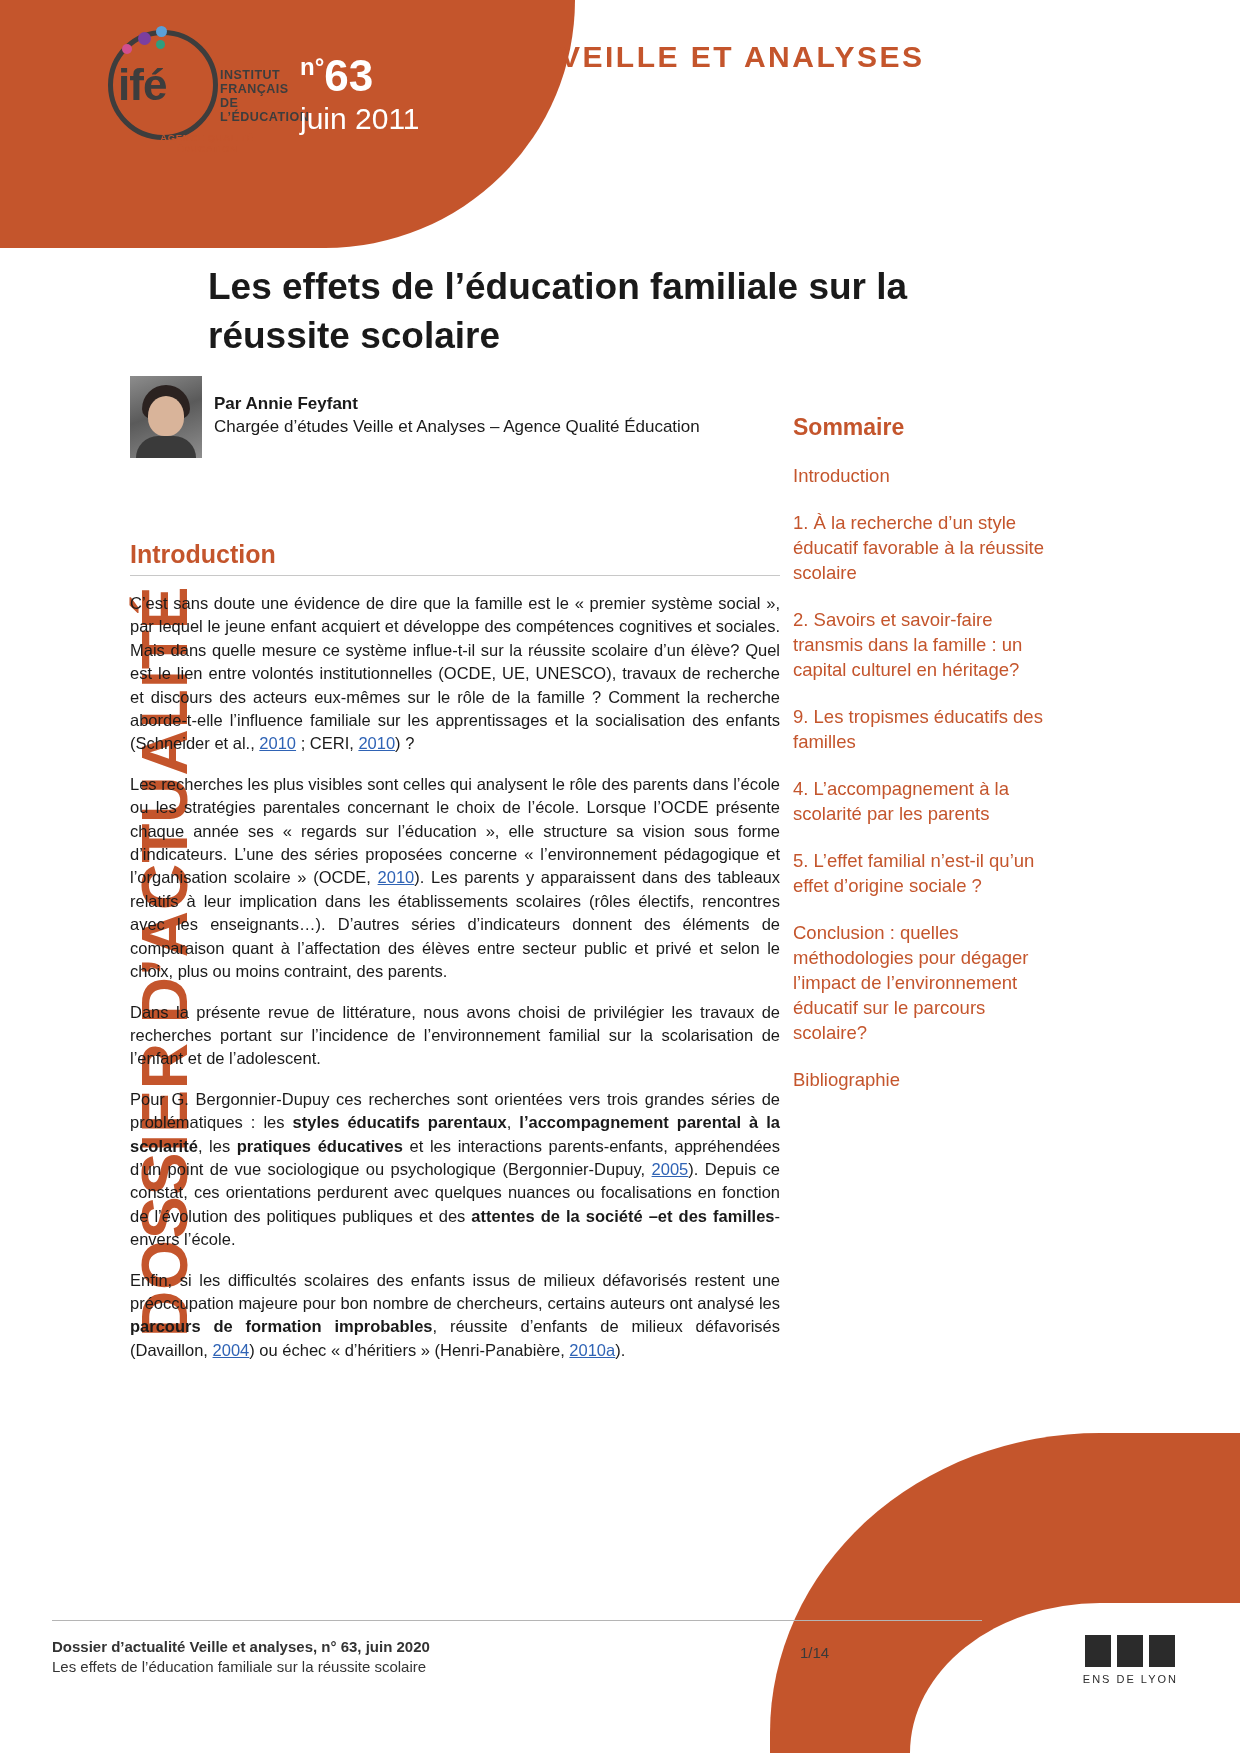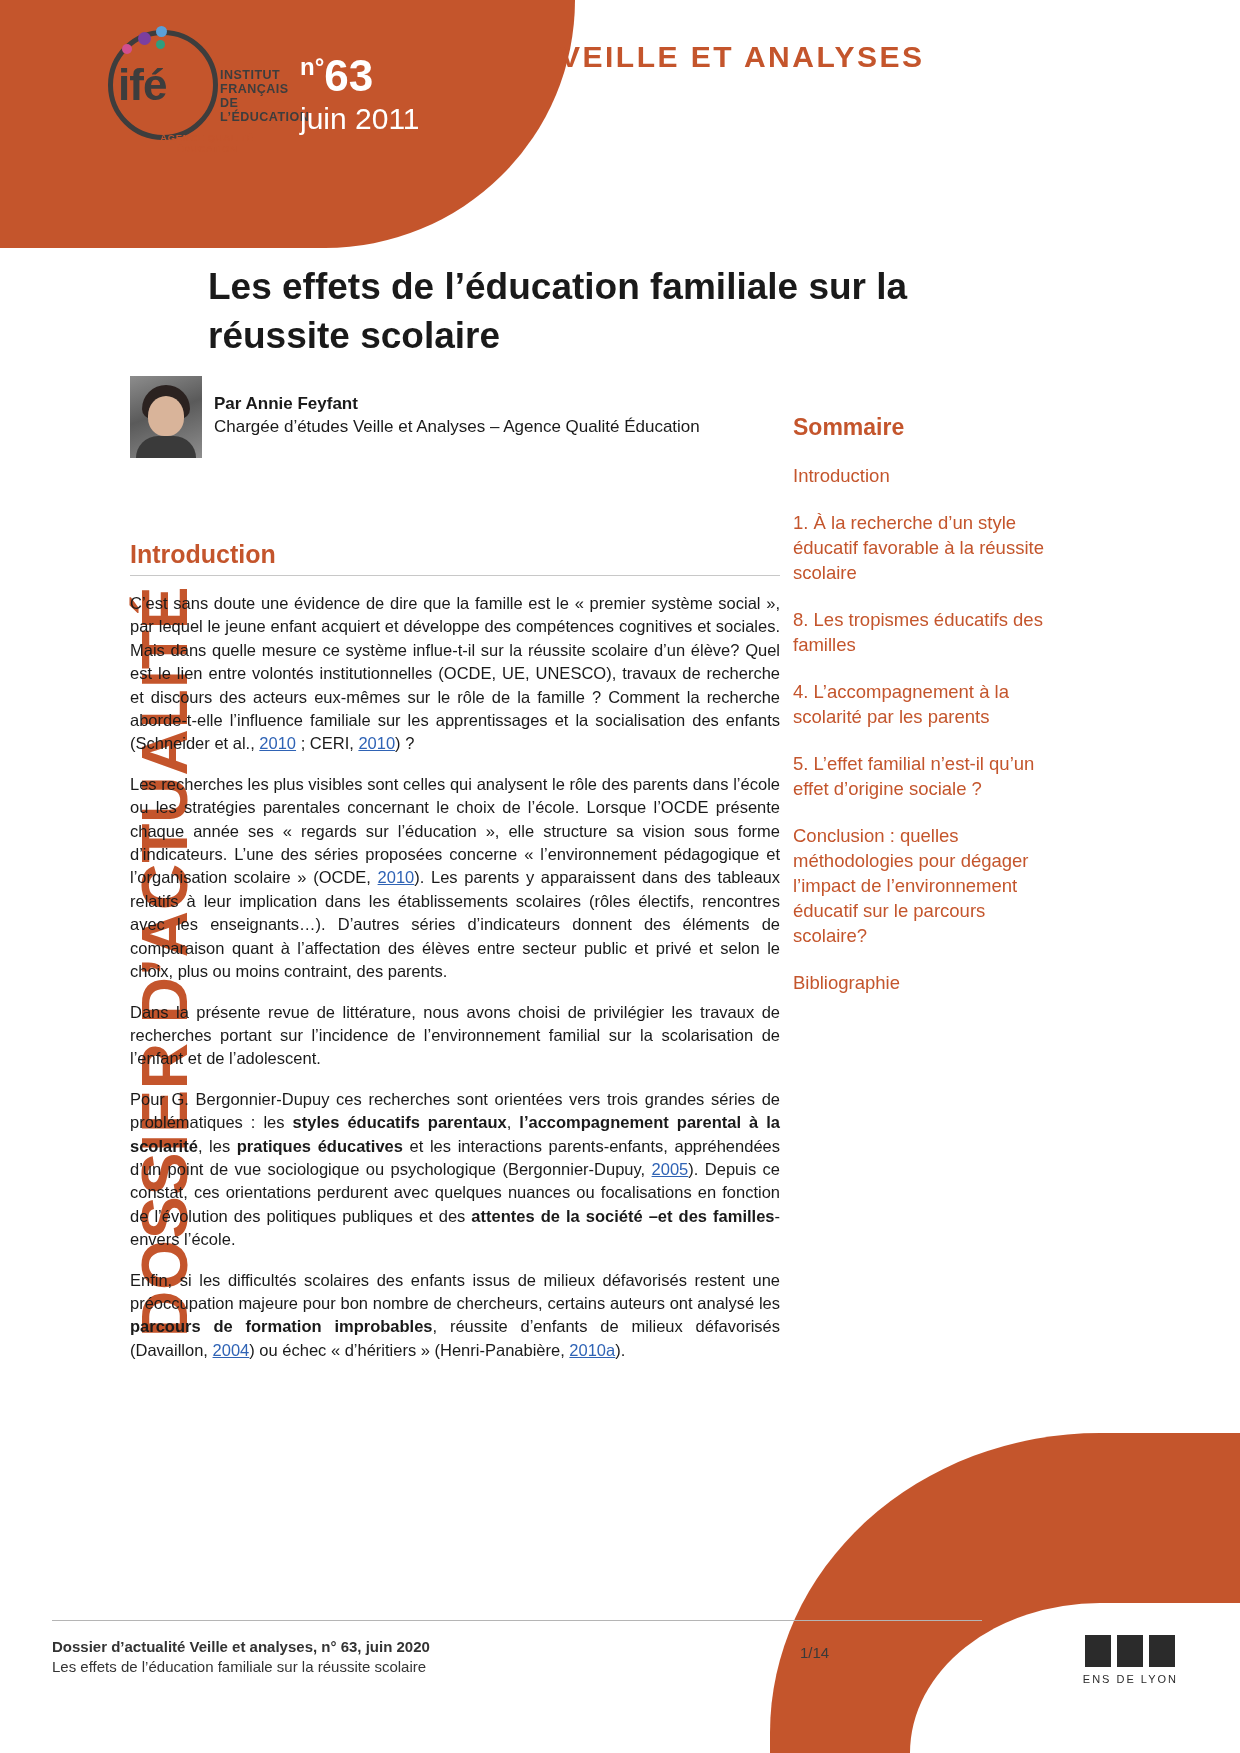--- a/index.html
+++ b/index.html
@@ -231,21 +231,22 @@
   <p>Pour G. Bergonnier-Dupuy ces recherches sont orientées vers trois grandes séries de problématiques : les <span class="bold">styles éducatifs parentaux</span>, <span class="bold">l’accompagnement parental à la scolarité</span>, les <span class="bold">pratiques éducatives</span> et les interactions parents-enfants, appréhendées d’un point de vue sociologique ou psychologique (Bergonnier-Dupuy, <span class="lnk">2005</span>). Depuis ce constat, ces orientations perdurent avec quelques nuances ou focalisations en fonction de l’évolution des politiques publiques et des <span class="bold">attentes de la société –et des familles</span>- envers l’école.</p>
 
   <p class="last">Enfin, si les difficultés scolaires des enfants issus de milieux défavorisés restent une préoccupation majeure pour bon nombre de chercheurs, certains auteurs ont analysé les <span class="bold">parcours de formation improbables</span>, réussite d’enfants de milieux défavorisés (Davaillon, <span class="lnk">2004</span>) ou échec « d’héritiers » (Henri-Panabière, <span class="lnk">2010a</span>).</p>
 </div>
 
 <div class="sommaire">
   <h2>Sommaire</h2>
   <ul>
     <li>Introduction</li>
     <li>1. À la recherche d’un style éducatif favorable à la réussite scolaire</li>
-    <li>8. Les tropismes éducatifs des familles</li>
+    <li>2. Savoirs et savoir-faire transmis dans la famille : un capital culturel en héritage?</li>
+    <li>9. Les tropismes éducatifs des familles</li>
     <li>4. L’accompagnement à la scolarité par les parents</li>
     <li>5. L’effet familial n’est-il qu’un effet d’origine sociale ?</li>
     <li>Conclusion : quelles méthodologies pour dégager l’impact de l’environnement éducatif sur le parcours scolaire?</li>
     <li>Bibliographie</li>
   </ul>
 </div>
 
 <div class="footer-arc">
   <div class="c"></div>
   <div class="cut"></div>

